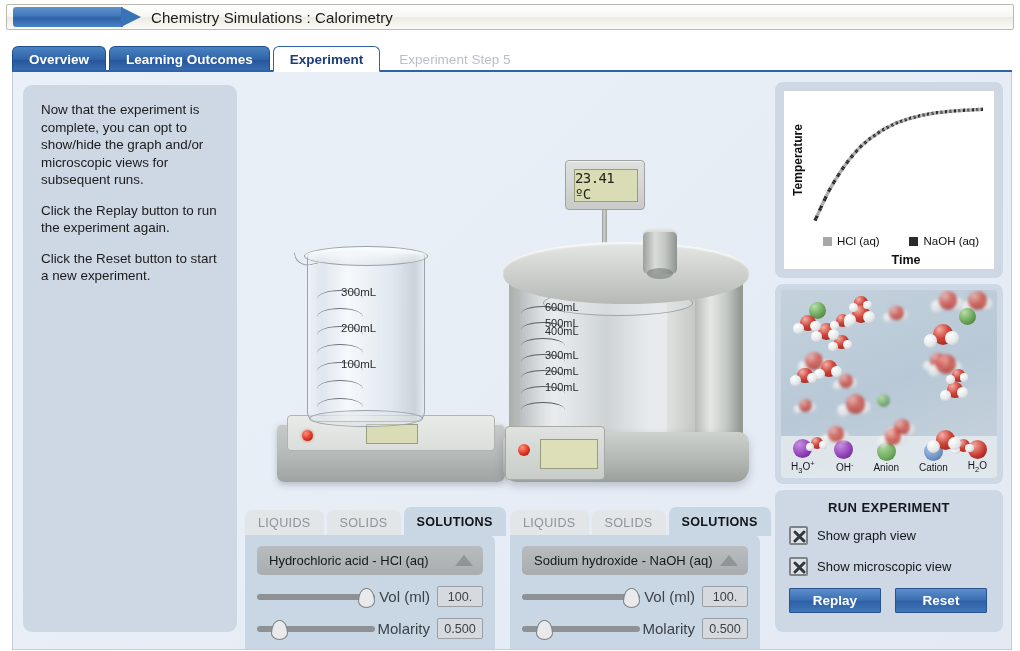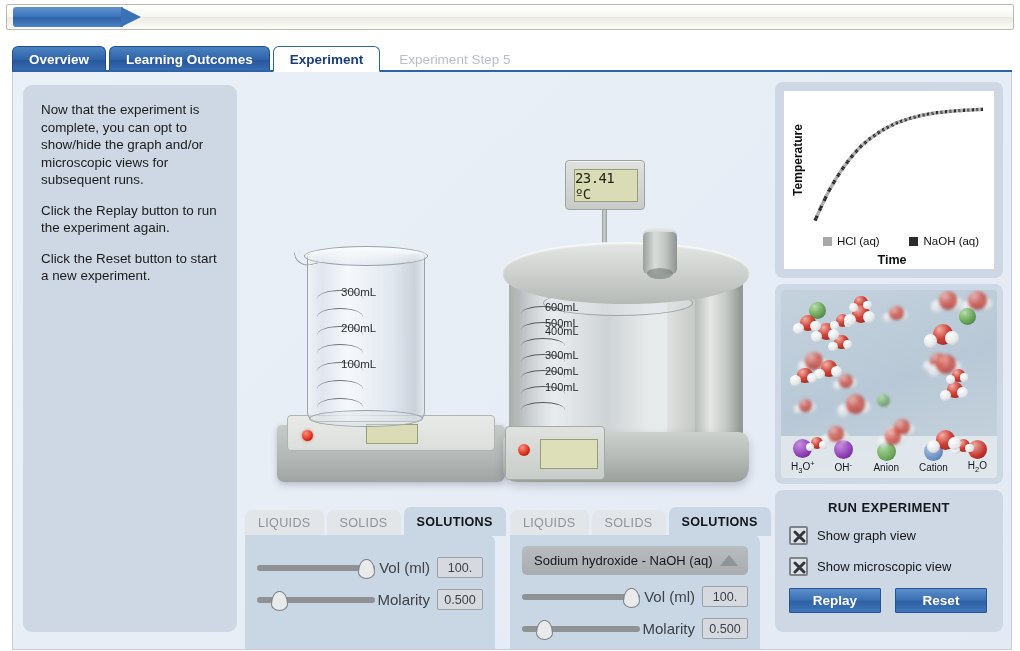--- a/index.html
+++ b/index.html
@@ -292,21 +292,21 @@
   .graph-inner {
     position: relative; width: 212px; height: 180px;
     background: #ffffff; border: 1px solid #d2d8de;
   }
   .g-ylabel {
     position: absolute; left: -46px; top: 62px; width: 120px;
     transform: rotate(-90deg); text-align: center;
     font-size: 12px; font-weight: bold; color: #111;
   }
   .g-xlabel {
-    position: absolute; left: 2px; bottom: 2px; width: 212px; text-align: center;
+    position: absolute; left: 16px; bottom: 2px; width: 212px; text-align: center;
     font-size: 12.5px; font-weight: bold; color: #111;
   }
   .g-plot { position: absolute; left: 26px; top: 6px; width: 178px; height: 132px; }
   .g-legend {
     position: absolute; left: 24px; bottom: 22px; width: 186px;
     display: flex; justify-content: space-around; align-items: center;
   }
   .g-leg-item { display: flex; align-items: center; font-size: 11.5px; color: #111; }
   .g-sw { width: 9px; height: 9px; margin-right: 5px; }
 
@@ -317,21 +317,21 @@
   .micro-scene {
     position: relative; width: 216px; height: 188px; border-radius: 4px;
     overflow: hidden; background: linear-gradient(160deg, #c4d2dd 0%, #b8c8d6 50%, #c9d5de 100%);
   }
   .mol { position: absolute; border-radius: 50%; }
   .micro-legend {
     position: absolute; left: 0; bottom: 0; width: 216px; height: 42px;
     background: rgba(227,233,238,.88);
     display: flex; align-items: center; justify-content: space-around;
   }
-  .ml-item { text-align: left; }
+  .ml-item { text-align: right; }
   .ml-ball { width: 19px; height: 19px; border-radius: 50%; margin: 0 auto 1px; }
   .ml-txt { font-size: 10px; color: #14181c; }
   .ml-txt sub { font-size: 7.5px; } .ml-txt sup { font-size: 7.5px; }
 
   .runcard {
     position: absolute; left: 762px; top: 418px; width: 228px; height: 142px;
     background: #cdd8e4; border-radius: 8px; padding: 10px 14px;
   }
   .run-title {
     text-align: center; font-size: 13px; font-weight: bold; color: #14181c;
@@ -350,20 +350,21 @@
 </head>
 <body>
 
 <div class="app">
 
   <div class="titlebar">
     <div class="pennant">
       <div class="body"></div>
         <div class="tip"></div>
     </div>
+    <div class="title-text">Chemistry Simulations : Calorimetry</div>
   </div>
 
   <div class="tabbar">
     <div class="tab">Overview</div>
     <div class="tab">Learning Outcomes</div>
     <div class="tab active">Experiment</div>
     <div class="tab ghost">Experiment Step 5</div>
   </div>
   <div class="tabline"></div>
 
@@ -442,20 +443,24 @@
       </div>
     </div>
 
     <div class="solpanel" style="left:232px; top:434px">
       <div class="sp-tabs">
         <div class="sp-tab">LIQUIDS</div>
         <div class="sp-tab">SOLIDS</div>
         <div class="sp-tab active">SOLUTIONS</div>
       </div>
       <div class="sp-body">
+        <div class="sp-select">
+          <span>Hydrochloric acid - HCl (aq)</span>
+          <span class="sp-caret"></span>
+        </div>
 
         <div class="sp-row">
           <div class="slider">
             <div class="track"></div>
             <div class="thumb" style="left:101px"></div>
           </div>
           <div class="sp-lbl">Vol (ml)</div>
           <div class="sp-val">100.</div>
         </div>
 

